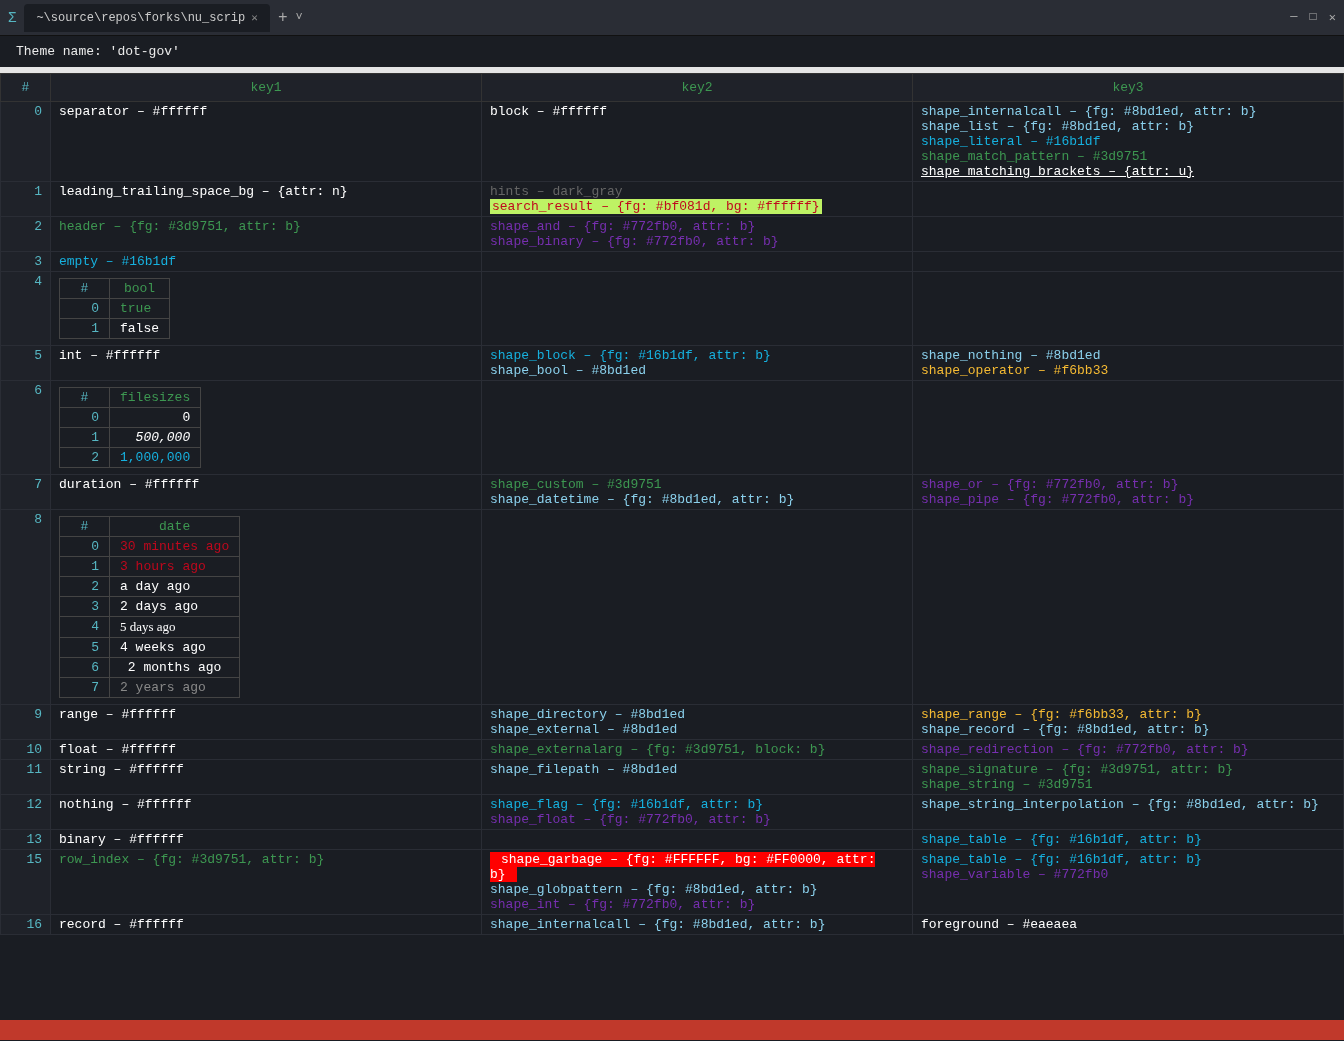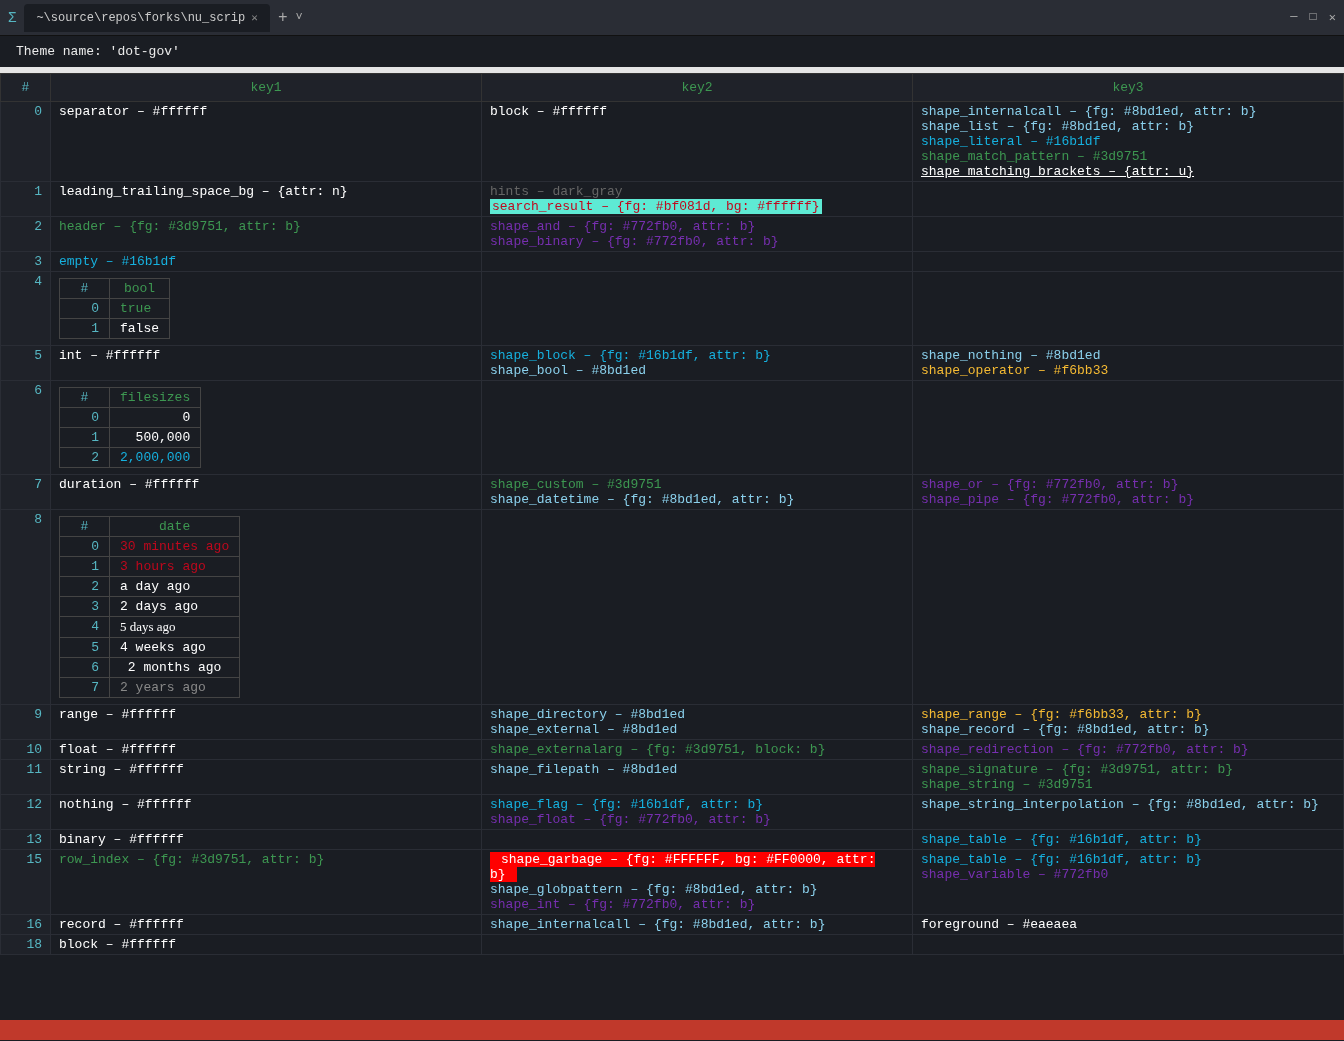--- a/index.html
+++ b/index.html
@@ -120,21 +120,21 @@
     .c-purple { color: #772fb0; }
     .c-orange { color: #f6bb33; }
     .c-dimgray { color: #666; }
 
     .highlight-red-bg {
       background: #ff0000;
       color: #ffffff;
       padding: 0 11px;
     }
     .highlight-search {
-      background: #5eead4;
+      background: #bef264;
       color: #bf081d;
       padding: 0 2px;
     }
     .underline { text-decoration: underline; }
 
     
     .nested-table {
       border: 1px solid #444;
       border-collapse: collapse;
       margin: 4px 0;
@@ -301,25 +301,25 @@
                 <th style="color:#3d9751;">filesizes</th>
               </tr>
             </thead>
             <tbody>
               <tr>
                 <td>0</td>
                 <td class="val-num" style="text-align:right;">0</td>
               </tr>
               <tr>
                 <td>1</td>
-                <td class="val-num" style="text-align:right;">500,000</td>
+                <td class="val-num" style="text-align:right;font-style:italic;">500,000</td>
               </tr>
               <tr>
                 <td>2</td>
-                <td class="val-cyan-num" style="text-align:right; color:#16b1df;">2,000,000</td>
+                <td class="val-cyan-num" style="text-align:right; color:#16b1df;">1,000,000</td>
               </tr>
             </tbody>
           </table>
         </td>
         <td></td>
         <td></td>
       </tr>
 
       <tr>
         <td>7</td>
@@ -465,26 +465,20 @@
         <td><span class="c-white">record – #ffffff</span></td>
         <td>
           <span class="c-cyan">shape_internalcall – {fg: #8bd1ed, attr: b}</span>
         </td>
         <td>
           <span class="c-white">foreground – #eaeaea</span>
         </td>
       </tr>
 
 
-      <tr>
-        <td>18</td>
-        <td><span class="c-white">block – #ffffff</span></td>
-        <td></td>
-        <td></td>
-      </tr>
 
     </tbody>
   </table>
 </div>
 
 <div class="status-bar">
   <span></span>
 </div>
 
 </body></html>

